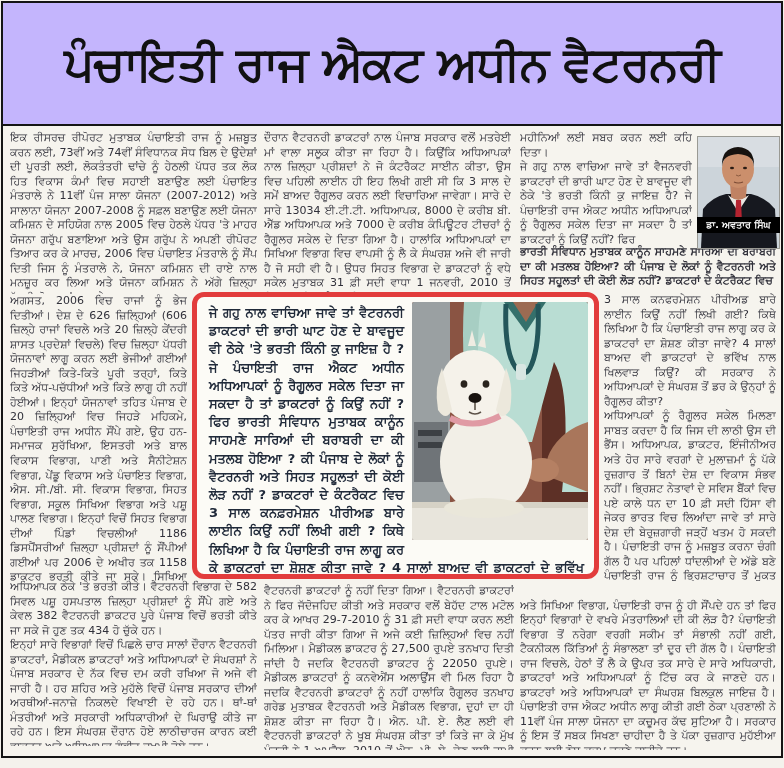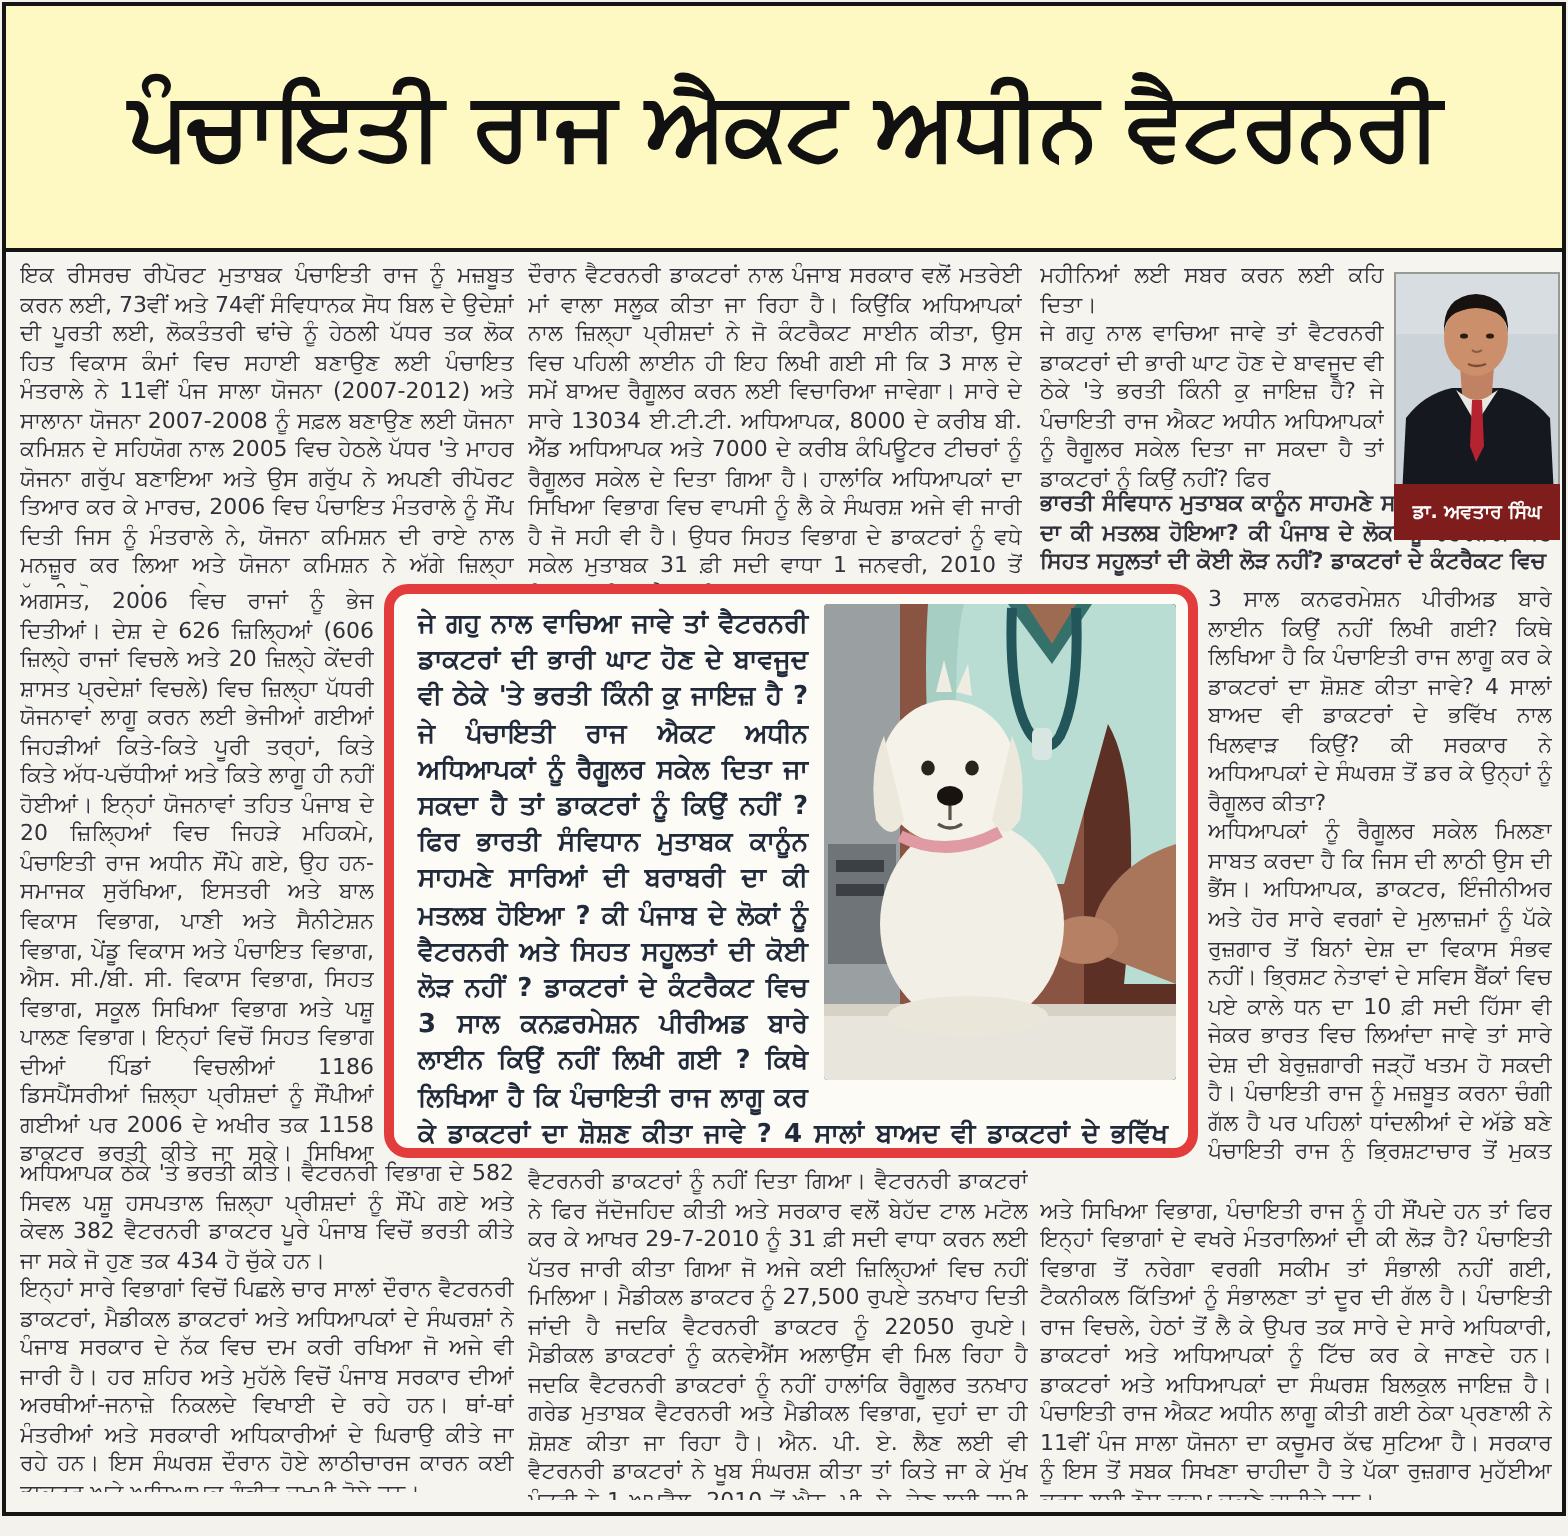--- a/index.html
+++ b/index.html
@@ -10,21 +10,21 @@
     -webkit-font-smoothing:antialiased;
   }
   .frame{
     position:absolute;left:1px;top:1px;width:778px;height:753px;
     border:2px solid #151515;background:#f6f4ee;
   }
   .headline{
     position:absolute;left:3px;top:3px;width:778px;height:121px;
     border-bottom:2px solid #151515;
     display:flex;flex-direction:column;justify-content:center;align-items:center;
-    background:#fef9c3;overflow:hidden;
+    background:#c4b5fd;overflow:hidden;
   }
   .headline .hl{
     font-size:47px;font-weight:700;color:#111;line-height:1.17;
     letter-spacing:-1px;white-space:nowrap;
   }
   .col{
     position:absolute;overflow:hidden;
     font-size:11px;line-height:14.55px;color:#30303a;
     text-align:justify;white-space:pre-line;
   }
@@ -36,22 +36,22 @@
   .col3t{left:520px;top:131px;width:172px;height:114px;}
   .col3m{left:520px;top:245px;width:256px;height:47px;font-weight:bold;}
   .col3s{left:604px;top:293px;width:172px;height:288px;}
   .colCb{left:520px;top:584px;width:256px;height:166px;}
   .portrait{
     position:absolute;left:697px;top:136px;width:83px;height:113px;
     background:#cfd6dd;border:1px solid #9a9a94;box-sizing:border-box;overflow:hidden;
   }
   .portrait svg{display:block;}
   .portrait-caption{
-    position:absolute;left:697px;top:242px;width:83px;height:28px;
-    background:#7f1d1d;color:#ffffff;font-size:9.5px;font-weight:700;
+    position:absolute;left:697px;top:217px;width:83px;height:16px;
+    background:#000000;color:#ffffff;font-size:9.5px;font-weight:700;
     display:flex;align-items:center;justify-content:center;white-space:nowrap;overflow:hidden;
   }
   .pullquote{
     position:absolute;left:192px;top:292px;width:407px;height:287px;
     box-sizing:border-box;border:5px solid #e23c3c;border-radius:12px;
     background:#fcfbf6;padding:7px 10px 6px 12px;overflow:hidden;
   }
   .pullquote .dogpic{
     float:right;width:176px;height:238px;margin:-2px -4px 4px 8px;
     overflow:hidden;border-radius:2px;
@@ -73,21 +73,21 @@
 <div class="col col1u">ਇਕ ਰੀਸਰਚ ਰੀਪੋਰਟ ਮੁਤਾਬਕ ਪੰਚਾਇਤੀ ਰਾਜ ਨੂੰ ਮਜ਼ਬੂਤ ਕਰਨ ਲਈ, 73ਵੀਂ ਅਤੇ 74ਵੀਂ ਸੰਵਿਧਾਨਕ ਸੋਧ ਬਿਲ ਦੇ ਉਦੇਸ਼ਾਂ ਦੀ ਪੂਰਤੀ ਲਈ, ਲੋਕਤੰਤਰੀ ਢਾਂਚੇ ਨੂੰ ਹੇਠਲੀ ਪੱਧਰ ਤਕ ਲੋਕ ਹਿਤ ਵਿਕਾਸ ਕੰਮਾਂ ਵਿਚ ਸਹਾਈ ਬਣਾਉਣ ਲਈ ਪੰਚਾਇਤ ਮੰਤਰਾਲੇ ਨੇ 11ਵੀਂ ਪੰਜ ਸਾਲਾ ਯੋਜਨਾ (2007-2012) ਅਤੇ ਸਾਲਾਨਾ ਯੋਜਨਾ 2007-2008 ਨੂੰ ਸਫ਼ਲ ਬਣਾਉਣ ਲਈ ਯੋਜਨਾ ਕਮਿਸ਼ਨ ਦੇ ਸਹਿਯੋਗ ਨਾਲ 2005 ਵਿਚ ਹੇਠਲੇ ਪੱਧਰ 'ਤੇ ਮਾਹਰ ਯੋਜਨਾ ਗਰੁੱਪ ਬਣਾਇਆ ਅਤੇ ਉਸ ਗਰੁੱਪ ਨੇ ਅਪਣੀ ਰੀਪੋਰਟ ਤਿਆਰ ਕਰ ਕੇ ਮਾਰਚ, 2006 ਵਿਚ ਪੰਚਾਇਤ ਮੰਤਰਾਲੇ ਨੂੰ ਸੌਂਪ ਦਿਤੀ ਜਿਸ ਨੂੰ ਮੰਤਰਾਲੇ ਨੇ, ਯੋਜਨਾ ਕਮਿਸ਼ਨ ਦੀ ਰਾਏ ਨਾਲ ਮਨਜ਼ੂਰ ਕਰ ਲਿਆ ਅਤੇ ਯੋਜਨਾ ਕਮਿਸ਼ਨ ਨੇ ਅੱਗੇ ਜ਼ਿਲ੍ਹਾ ਪੱਧਰੀ ਯੋਜਨਾਵਾਂ ਬਣਾ ਕੇ</div>
 <div class="col col1n">ਅਗਸਤ, 2006 ਵਿਚ ਰਾਜਾਂ ਨੂੰ ਭੇਜ ਦਿਤੀਆਂ। ਦੇਸ਼ ਦੇ 626 ਜ਼ਿਲ੍ਹਿਆਂ (606 ਜ਼ਿਲ੍ਹੇ ਰਾਜਾਂ ਵਿਚਲੇ ਅਤੇ 20 ਜ਼ਿਲ੍ਹੇ ਕੇਂਦਰੀ ਸ਼ਾਸਤ ਪ੍ਰਦੇਸ਼ਾਂ ਵਿਚਲੇ) ਵਿਚ ਜ਼ਿਲ੍ਹਾ ਪੱਧਰੀ ਯੋਜਨਾਵਾਂ ਲਾਗੂ ਕਰਨ ਲਈ ਭੇਜੀਆਂ ਗਈਆਂ ਜਿਹੜੀਆਂ ਕਿਤੇ-ਕਿਤੇ ਪੂਰੀ ਤਰ੍ਹਾਂ, ਕਿਤੇ ਕਿਤੇ ਅੱਧ-ਪਚੱਧੀਆਂ ਅਤੇ ਕਿਤੇ ਲਾਗੂ ਹੀ ਨਹੀਂ ਹੋਈਆਂ। ਇਨ੍ਹਾਂ ਯੋਜਨਾਵਾਂ ਤਹਿਤ ਪੰਜਾਬ ਦੇ 20 ਜ਼ਿਲ੍ਹਿਆਂ ਵਿਚ ਜਿਹੜੇ ਮਹਿਕਮੇ, ਪੰਚਾਇਤੀ ਰਾਜ ਅਧੀਨ ਸੌਂਪੇ ਗਏ, ਉਹ ਹਨ- ਸਮਾਜਕ ਸੁਰੱਖਿਆ, ਇਸਤਰੀ ਅਤੇ ਬਾਲ ਵਿਕਾਸ ਵਿਭਾਗ, ਪਾਣੀ ਅਤੇ ਸੈਨੀਟੇਸ਼ਨ ਵਿਭਾਗ, ਪੇਂਡੂ ਵਿਕਾਸ ਅਤੇ ਪੰਚਾਇਤ ਵਿਭਾਗ, ਐਸ. ਸੀ./ਬੀ. ਸੀ. ਵਿਕਾਸ ਵਿਭਾਗ, ਸਿਹਤ ਵਿਭਾਗ, ਸਕੂਲ ਸਿਖਿਆ ਵਿਭਾਗ ਅਤੇ ਪਸ਼ੂ ਪਾਲਣ ਵਿਭਾਗ। ਇਨ੍ਹਾਂ ਵਿਚੋਂ ਸਿਹਤ ਵਿਭਾਗ ਦੀਆਂ ਪਿੰਡਾਂ ਵਿਚਲੀਆਂ 1186 ਡਿਸਪੈਂਸਰੀਆਂ ਜ਼ਿਲ੍ਹਾ ਪ੍ਰੀਸ਼ਦਾਂ ਨੂੰ ਸੌਂਪੀਆਂ ਗਈਆਂ ਪਰ 2006 ਦੇ ਅਖੀਰ ਤਕ 1158 ਡਾਕਟਰ ਭਰਤੀ ਕੀਤੇ ਜਾ ਸਕੇ। ਸਿਖਿਆ ਵਿਭਾਗ ਦੇ 13034</div>
 <div class="col colAb">ਅਧਿਆਪਕ ਠੇਕੇ 'ਤੇ ਭਰਤੀ ਕੀਤੇ। ਵੈਟਰਨਰੀ ਵਿਭਾਗ ਦੇ 582 ਸਿਵਲ ਪਸ਼ੂ ਹਸਪਤਾਲ ਜ਼ਿਲ੍ਹਾ ਪ੍ਰੀਸ਼ਦਾਂ ਨੂੰ ਸੌਂਪੇ ਗਏ ਅਤੇ ਕੇਵਲ 382 ਵੈਟਰਨਰੀ ਡਾਕਟਰ ਪੂਰੇ ਪੰਜਾਬ ਵਿਚੋਂ ਭਰਤੀ ਕੀਤੇ ਜਾ ਸਕੇ ਜੋ ਹੁਣ ਤਕ 434 ਹੋ ਚੁੱਕੇ ਹਨ।
 ਇਨ੍ਹਾਂ ਸਾਰੇ ਵਿਭਾਗਾਂ ਵਿਚੋਂ ਪਿਛਲੇ ਚਾਰ ਸਾਲਾਂ ਦੌਰਾਨ ਵੈਟਰਨਰੀ ਡਾਕਟਰਾਂ, ਮੈਡੀਕਲ ਡਾਕਟਰਾਂ ਅਤੇ ਅਧਿਆਪਕਾਂ ਦੇ ਸੰਘਰਸ਼ਾਂ ਨੇ ਪੰਜਾਬ ਸਰਕਾਰ ਦੇ ਨੱਕ ਵਿਚ ਦਮ ਕਰੀ ਰਖਿਆ ਜੋ ਅਜੇ ਵੀ ਜਾਰੀ ਹੈ। ਹਰ ਸ਼ਹਿਰ ਅਤੇ ਮੁਹੱਲੇ ਵਿਚੋਂ ਪੰਜਾਬ ਸਰਕਾਰ ਦੀਆਂ ਅਰਥੀਆਂ-ਜਨਾਜ਼ੇ ਨਿਕਲਦੇ ਵਿਖਾਈ ਦੇ ਰਹੇ ਹਨ। ਥਾਂ-ਥਾਂ ਮੰਤਰੀਆਂ ਅਤੇ ਸਰਕਾਰੀ ਅਧਿਕਾਰੀਆਂ ਦੇ ਘਿਰਾਉ ਕੀਤੇ ਜਾ ਰਹੇ ਹਨ। ਇਸ ਸੰਘਰਸ਼ ਦੌਰਾਨ ਹੋਏ ਲਾਠੀਚਾਰਜ ਕਾਰਨ ਕਈ ਡਾਕਟਰ ਅਤੇ ਅਧਿਆਪਕ ਗੰਭੀਰ ਜ਼ਖਮੀ ਹੋਏ ਹਨ।
 ਧਿਆਨ ਦੇਣ ਯੋਗ ਗੱਲ ਇਹ ਰਹੀ ਕਿ ਇਸ ਸਾਰੇ ਸੰਘਰਸ਼</div>
 
 <div class="col col2u">ਦੌਰਾਨ ਵੈਟਰਨਰੀ ਡਾਕਟਰਾਂ ਨਾਲ ਪੰਜਾਬ ਸਰਕਾਰ ਵਲੋਂ ਮਤਰੇਈ ਮਾਂ ਵਾਲਾ ਸਲੂਕ ਕੀਤਾ ਜਾ ਰਿਹਾ ਹੈ। ਕਿਉਂਕਿ ਅਧਿਆਪਕਾਂ ਨਾਲ ਜ਼ਿਲ੍ਹਾ ਪ੍ਰੀਸ਼ਦਾਂ ਨੇ ਜੋ ਕੰਟਰੈਕਟ ਸਾਈਨ ਕੀਤਾ, ਉਸ ਵਿਚ ਪਹਿਲੀ ਲਾਈਨ ਹੀ ਇਹ ਲਿਖੀ ਗਈ ਸੀ ਕਿ 3 ਸਾਲ ਦੇ ਸਮੇਂ ਬਾਅਦ ਰੈਗੂਲਰ ਕਰਨ ਲਈ ਵਿਚਾਰਿਆ ਜਾਵੇਗਾ। ਸਾਰੇ ਦੇ ਸਾਰੇ 13034 ਈ.ਟੀ.ਟੀ. ਅਧਿਆਪਕ, 8000 ਦੇ ਕਰੀਬ ਬੀ. ਐੱਡ ਅਧਿਆਪਕ ਅਤੇ 7000 ਦੇ ਕਰੀਬ ਕੰਪਿਊਟਰ ਟੀਚਰਾਂ ਨੂੰ ਰੈਗੂਲਰ ਸਕੇਲ ਦੇ ਦਿਤਾ ਗਿਆ ਹੈ। ਹਾਲਾਂਕਿ ਅਧਿਆਪਕਾਂ ਦਾ ਸਿਖਿਆ ਵਿਭਾਗ ਵਿਚ ਵਾਪਸੀ ਨੂੰ ਲੈ ਕੇ ਸੰਘਰਸ਼ ਅਜੇ ਵੀ ਜਾਰੀ ਹੈ ਜੋ ਸਹੀ ਵੀ ਹੈ। ਉਧਰ ਸਿਹਤ ਵਿਭਾਗ ਦੇ ਡਾਕਟਰਾਂ ਨੂੰ ਵਧੇ ਸਕੇਲ ਮੁਤਾਬਕ 31 ਫ਼ੀ ਸਦੀ ਵਾਧਾ 1 ਜਨਵਰੀ, 2010 ਤੋਂ ਦਿਤਾ ਜਾ ਰਿਹਾ ਹੈ ਜਦਕਿ</div>
 <div class="col colBb">ਵੈਟਰਨਰੀ ਡਾਕਟਰਾਂ ਨੂੰ ਨਹੀਂ ਦਿਤਾ ਗਿਆ। ਵੈਟਰਨਰੀ ਡਾਕਟਰਾਂ ਨੇ ਫਿਰ ਜੱਦੋਜਹਿਦ ਕੀਤੀ ਅਤੇ ਸਰਕਾਰ ਵਲੋਂ ਬੇਹੱਦ ਟਾਲ ਮਟੋਲ ਕਰ ਕੇ ਆਖਰ 29-7-2010 ਨੂੰ 31 ਫ਼ੀ ਸਦੀ ਵਾਧਾ ਕਰਨ ਲਈ ਪੱਤਰ ਜਾਰੀ ਕੀਤਾ ਗਿਆ ਜੋ ਅਜੇ ਕਈ ਜ਼ਿਲ੍ਹਿਆਂ ਵਿਚ ਨਹੀਂ ਮਿਲਿਆ। ਮੈਡੀਕਲ ਡਾਕਟਰ ਨੂੰ 27,500 ਰੁਪਏ ਤਨਖਾਹ ਦਿਤੀ ਜਾਂਦੀ ਹੈ ਜਦਕਿ ਵੈਟਰਨਰੀ ਡਾਕਟਰ ਨੂੰ 22050 ਰੁਪਏ। ਮੈਡੀਕਲ ਡਾਕਟਰਾਂ ਨੂੰ ਕਨਵੇਐਂਸ ਅਲਾਉਂਸ ਵੀ ਮਿਲ ਰਿਹਾ ਹੈ ਜਦਕਿ ਵੈਟਰਨਰੀ ਡਾਕਟਰਾਂ ਨੂੰ ਨਹੀਂ ਹਾਲਾਂਕਿ ਰੈਗੂਲਰ ਤਨਖਾਹ ਗਰੇਡ ਮੁਤਾਬਕ ਵੈਟਰਨਰੀ ਅਤੇ ਮੈਡੀਕਲ ਵਿਭਾਗ, ਦੁਹਾਂ ਦਾ ਹੀ ਸ਼ੋਸ਼ਣ ਕੀਤਾ ਜਾ ਰਿਹਾ ਹੈ। ਐਨ. ਪੀ. ਏ. ਲੈਣ ਲਈ ਵੀ ਵੈਟਰਨਰੀ ਡਾਕਟਰਾਂ ਨੇ ਖੂਬ ਸੰਘਰਸ਼ ਕੀਤਾ ਤਾਂ ਕਿਤੇ ਜਾ ਕੇ ਮੁੱਖ ਮੰਤਰੀ ਨੇ 1 ਅਪ੍ਰੈਲ, 2010 ਤੋਂ ਐਨ. ਪੀ. ਏ. ਦੇਣ ਲਈ ਹਾਮੀ ਭਰੀ ਜੋ ਜਦੋਂ ਮਿਲੇਗਾ ਉਦੋਂ ਹੀ ਪਤਾ ਲੱਗੇਗਾ ਪਰ ਹਾਲ ਦੀ ਘੜੀ ਤਾਂ ਫਿਰ 5</div>
 
 <div class="col col3t">ਮਹੀਨਿਆਂ ਲਈ ਸਬਰ ਕਰਨ ਲਈ ਕਹਿ ਦਿਤਾ।
-ਜੇ ਗਹੁ ਨਾਲ ਵਾਚਿਆ ਜਾਵੇ ਤਾਂ ਵੈਟਰਨਰੀ ਡਾਕਟਰਾਂ ਦੀ ਭਾਰੀ ਘਾਟ ਹੋਣ ਦੇ ਬਾਵਜੂਦ ਵੀ ਠੇਕੇ 'ਤੇ ਭਰਤੀ ਕਿੰਨੀ ਕੁ ਜਾਇਜ਼ ਹੈ? ਜੇ ਪੰਚਾਇਤੀ ਰਾਜ ਐਕਟ ਅਧੀਨ ਅਧਿਆਪਕਾਂ ਨੂੰ ਰੈਗੂਲਰ ਸਕੇਲ ਦਿਤਾ ਜਾ ਸਕਦਾ ਹੈ ਤਾਂ ਡਾਕਟਰਾਂ ਨੂੰ ਕਿਉਂ ਨਹੀਂ? ਫਿਰ</div>
+ਜੇ ਗਹੁ ਨਾਲ ਵਾਚਿਆ ਜਾਵੇ ਤਾਂ ਵੈਜਨਵਰੀ ਡਾਕਟਰਾਂ ਦੀ ਭਾਰੀ ਘਾਟ ਹੋਣ ਦੇ ਬਾਵਜੂਦ ਵੀ ਠੇਕੇ 'ਤੇ ਭਰਤੀ ਕਿੰਨੀ ਕੁ ਜਾਇਜ਼ ਹੈ? ਜੇ ਪੰਚਾਇਤੀ ਰਾਜ ਐਕਟ ਅਧੀਨ ਅਧਿਆਪਕਾਂ ਨੂੰ ਰੈਗੂਲਰ ਸਕੇਲ ਦਿਤਾ ਜਾ ਸਕਦਾ ਹੈ ਤਾਂ ਡਾਕਟਰਾਂ ਨੂੰ ਕਿਉਂ ਨਹੀਂ? ਫਿਰ</div>
 <div class="col col3m">ਭਾਰਤੀ ਸੰਵਿਧਾਨ ਮੁਤਾਬਕ ਕਾਨੂੰਨ ਸਾਹਮਣੇ ਸਾਰਿਆਂ ਦੀ ਬਰਾਬਰੀ ਦਾ ਕੀ ਮਤਲਬ ਹੋਇਆ? ਕੀ ਪੰਜਾਬ ਦੇ ਲੋਕਾਂ ਨੂੰ ਵੈਟਰਨਰੀ ਅਤੇ ਸਿਹਤ ਸਹੂਲਤਾਂ ਦੀ ਕੋਈ ਲੋੜ ਨਹੀਂ? ਡਾਕਟਰਾਂ ਦੇ ਕੰਟਰੈਕਟ ਵਿਚ</div>
 <div class="col col3s">3 ਸਾਲ ਕਨਫਰਮੇਸ਼ਨ ਪੀਰੀਅਡ ਬਾਰੇ ਲਾਈਨ ਕਿਉਂ ਨਹੀਂ ਲਿਖੀ ਗਈ? ਕਿਥੇ ਲਿਖਿਆ ਹੈ ਕਿ ਪੰਚਾਇਤੀ ਰਾਜ ਲਾਗੂ ਕਰ ਕੇ ਡਾਕਟਰਾਂ ਦਾ ਸ਼ੋਸ਼ਣ ਕੀਤਾ ਜਾਵੇ? 4 ਸਾਲਾਂ ਬਾਅਦ ਵੀ ਡਾਕਟਰਾਂ ਦੇ ਭਵਿੱਖ ਨਾਲ ਖਿਲਵਾੜ ਕਿਉਂ? ਕੀ ਸਰਕਾਰ ਨੇ ਅਧਿਆਪਕਾਂ ਦੇ ਸੰਘਰਸ਼ ਤੋਂ ਡਰ ਕੇ ਉਨ੍ਹਾਂ ਨੂੰ ਰੈਗੂਲਰ ਕੀਤਾ?
 ਅਧਿਆਪਕਾਂ ਨੂੰ ਰੈਗੂਲਰ ਸਕੇਲ ਮਿਲਣਾ ਸਾਬਤ ਕਰਦਾ ਹੈ ਕਿ ਜਿਸ ਦੀ ਲਾਠੀ ਉਸ ਦੀ ਭੈਂਸ। ਅਧਿਆਪਕ, ਡਾਕਟਰ, ਇੰਜੀਨੀਅਰ ਅਤੇ ਹੋਰ ਸਾਰੇ ਵਰਗਾਂ ਦੇ ਮੁਲਾਜ਼ਮਾਂ ਨੂੰ ਪੱਕੇ ਰੁਜ਼ਗਾਰ ਤੋਂ ਬਿਨਾਂ ਦੇਸ਼ ਦਾ ਵਿਕਾਸ ਸੰਭਵ ਨਹੀਂ। ਭ੍ਰਿਸ਼ਟ ਨੇਤਾਵਾਂ ਦੇ ਸਵਿਸ ਬੈਂਕਾਂ ਵਿਚ ਪਏ ਕਾਲੇ ਧਨ ਦਾ 10 ਫ਼ੀ ਸਦੀ ਹਿੱਸਾ ਵੀ ਜੇਕਰ ਭਾਰਤ ਵਿਚ ਲਿਆਂਦਾ ਜਾਵੇ ਤਾਂ ਸਾਰੇ ਦੇਸ਼ ਦੀ ਬੇਰੁਜ਼ਗਾਰੀ ਜੜ੍ਹੋਂ ਖਤਮ ਹੋ ਸਕਦੀ ਹੈ। ਪੰਚਾਇਤੀ ਰਾਜ ਨੂੰ ਮਜ਼ਬੂਤ ਕਰਨਾ ਚੰਗੀ ਗੱਲ ਹੈ ਪਰ ਪਹਿਲਾਂ ਧਾਂਦਲੀਆਂ ਦੇ ਅੱਡੇ ਬਣੇ ਪੰਚਾਇਤੀ ਰਾਜ ਨੂੰ ਭ੍ਰਿਸ਼ਟਾਚਾਰ ਤੋਂ ਮੁਕਤ ਕੀਤਾ ਜਾਵੇ। ਸੋਚਣ ਵਾਲੀ ਗੱਲ ਇਹ ਵੀ ਹੈ ਕਿ ਜੇ ਵੈਟਰਨਰੀ ਵਿਭਾਗ, ਸਿਹਤ ਵਿਭਾਗ</div>
 <div class="col colCb">
   <span>ਅਤੇ ਸਿਖਿਆ ਵਿਭਾਗ, ਪੰਚਾਇਤੀ ਰਾਜ ਨੂੰ ਹੀ ਸੌਂਪਦੇ ਹਨ ਤਾਂ ਫਿਰ ਇਨ੍ਹਾਂ ਵਿਭਾਗਾਂ ਦੇ ਵਖਰੇ ਮੰਤਰਾਲਿਆਂ ਦੀ ਕੀ ਲੋੜ ਹੈ? ਪੰਚਾਇਤੀ ਵਿਭਾਗ ਤੋਂ ਨਰੇਗਾ ਵਰਗੀ ਸਕੀਮ ਤਾਂ ਸੰਭਾਲੀ ਨਹੀਂ ਗਈ, ਟੈਕਨੀਕਲ ਕਿੱਤਿਆਂ ਨੂੰ ਸੰਭਾਲਣਾ ਤਾਂ ਦੂਰ ਦੀ ਗੱਲ ਹੈ। ਪੰਚਾਇਤੀ ਰਾਜ ਵਿਚਲੇ, ਹੇਠਾਂ ਤੋਂ ਲੈ ਕੇ ਉਪਰ ਤਕ ਸਾਰੇ ਦੇ ਸਾਰੇ ਅਧਿਕਾਰੀ, ਡਾਕਟਰਾਂ ਅਤੇ ਅਧਿਆਪਕਾਂ ਨੂੰ ਟਿੱਚ ਕਰ ਕੇ ਜਾਣਦੇ ਹਨ। ਡਾਕਟਰਾਂ ਅਤੇ ਅਧਿਆਪਕਾਂ ਦਾ ਸੰਘਰਸ਼ ਬਿਲਕੁਲ ਜਾਇਜ਼ ਹੈ। ਪੰਚਾਇਤੀ ਰਾਜ ਐਕਟ ਅਧੀਨ ਲਾਗੂ ਕੀਤੀ ਗਈ ਠੇਕਾ ਪ੍ਰਣਾਲੀ ਨੇ 11ਵੀਂ ਪੰਜ ਸਾਲਾ ਯੋਜਨਾ ਦਾ ਕਚੂਮਰ ਕੱਢ ਸੁਟਿਆ ਹੈ। ਸਰਕਾਰ ਨੂੰ ਇਸ ਤੋਂ ਸਬਕ ਸਿਖਣਾ ਚਾਹੀਦਾ ਹੈ ਤੇ ਪੱਕਾ ਰੁਜ਼ਗਾਰ ਮੁਹੱਈਆ ਕਰਨ ਲਈ ਠੋਸ ਕਦਮ ਚੁਕਣੇ ਚਾਹੀਦੇ ਹਨ।</span>
   
 </div>
 
 <div class="portrait">
   <svg width="81" height="111" viewBox="0 0 81 111">

